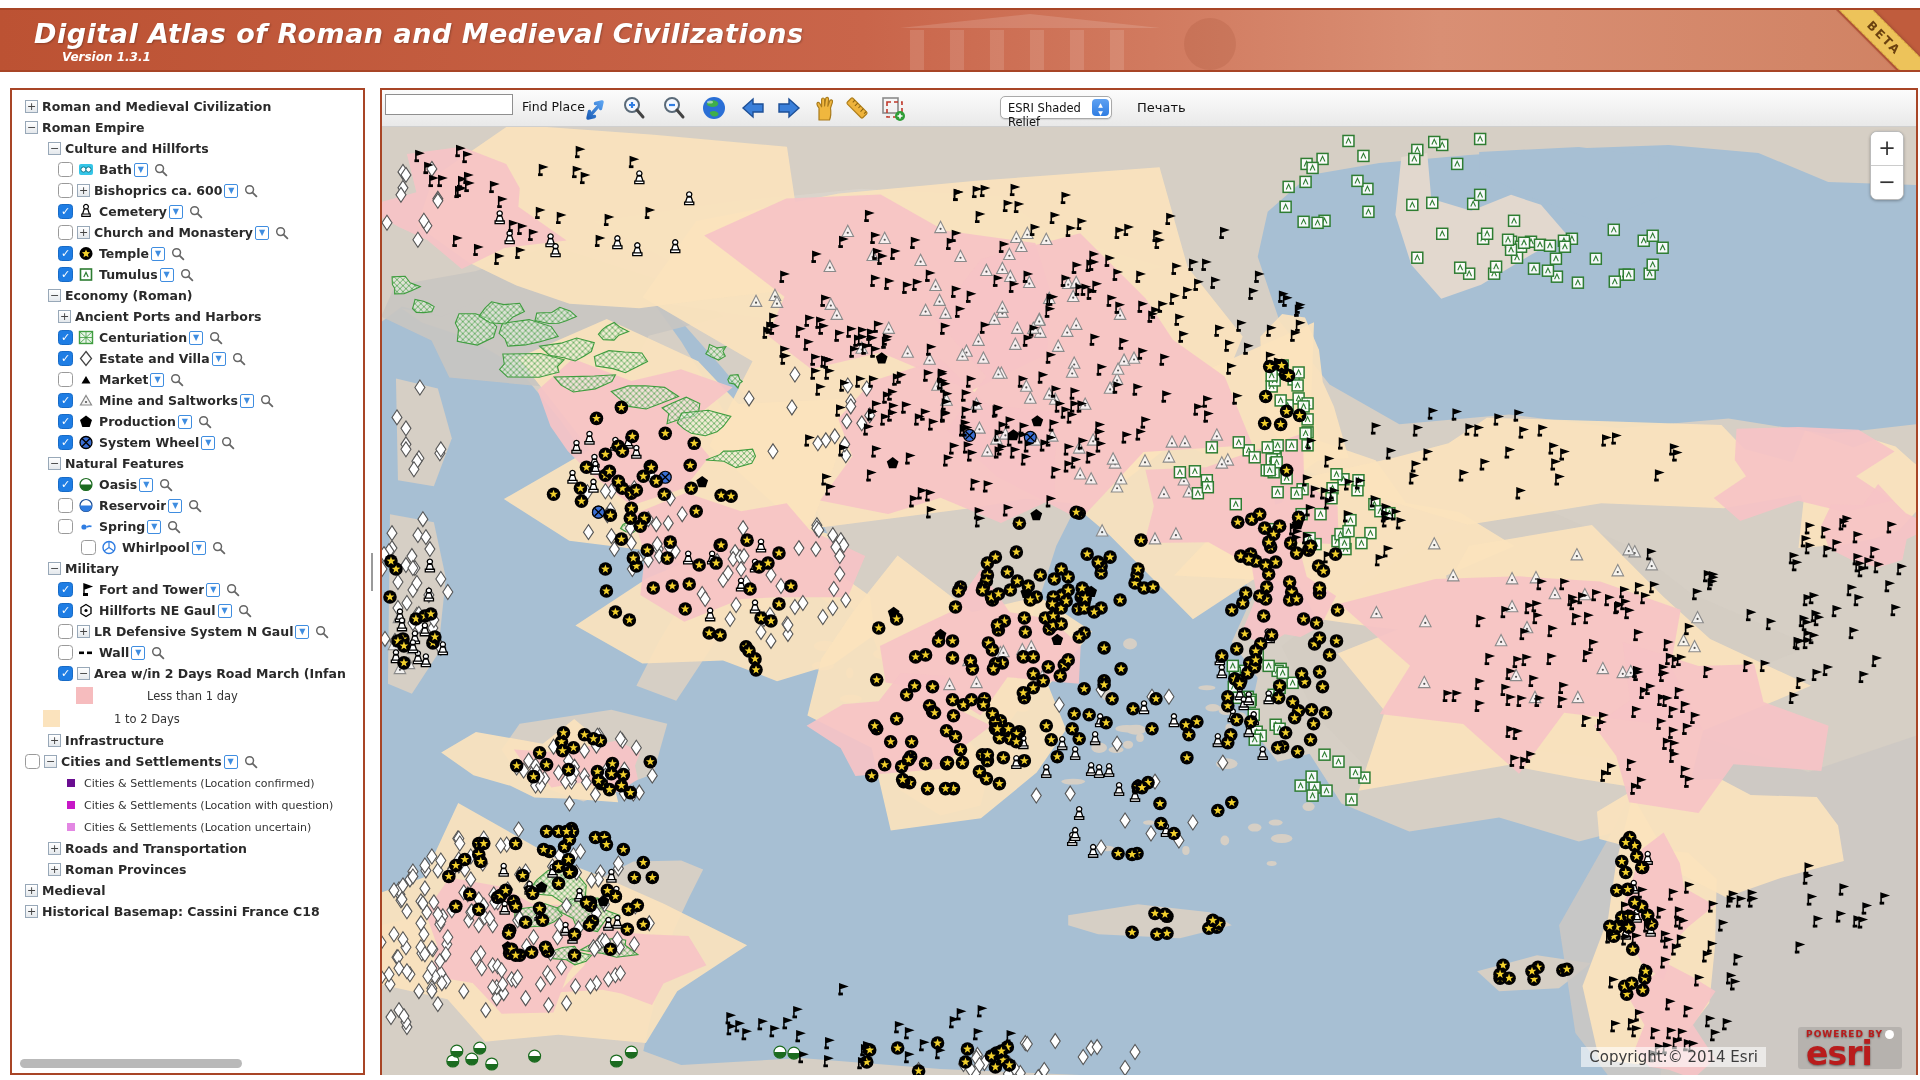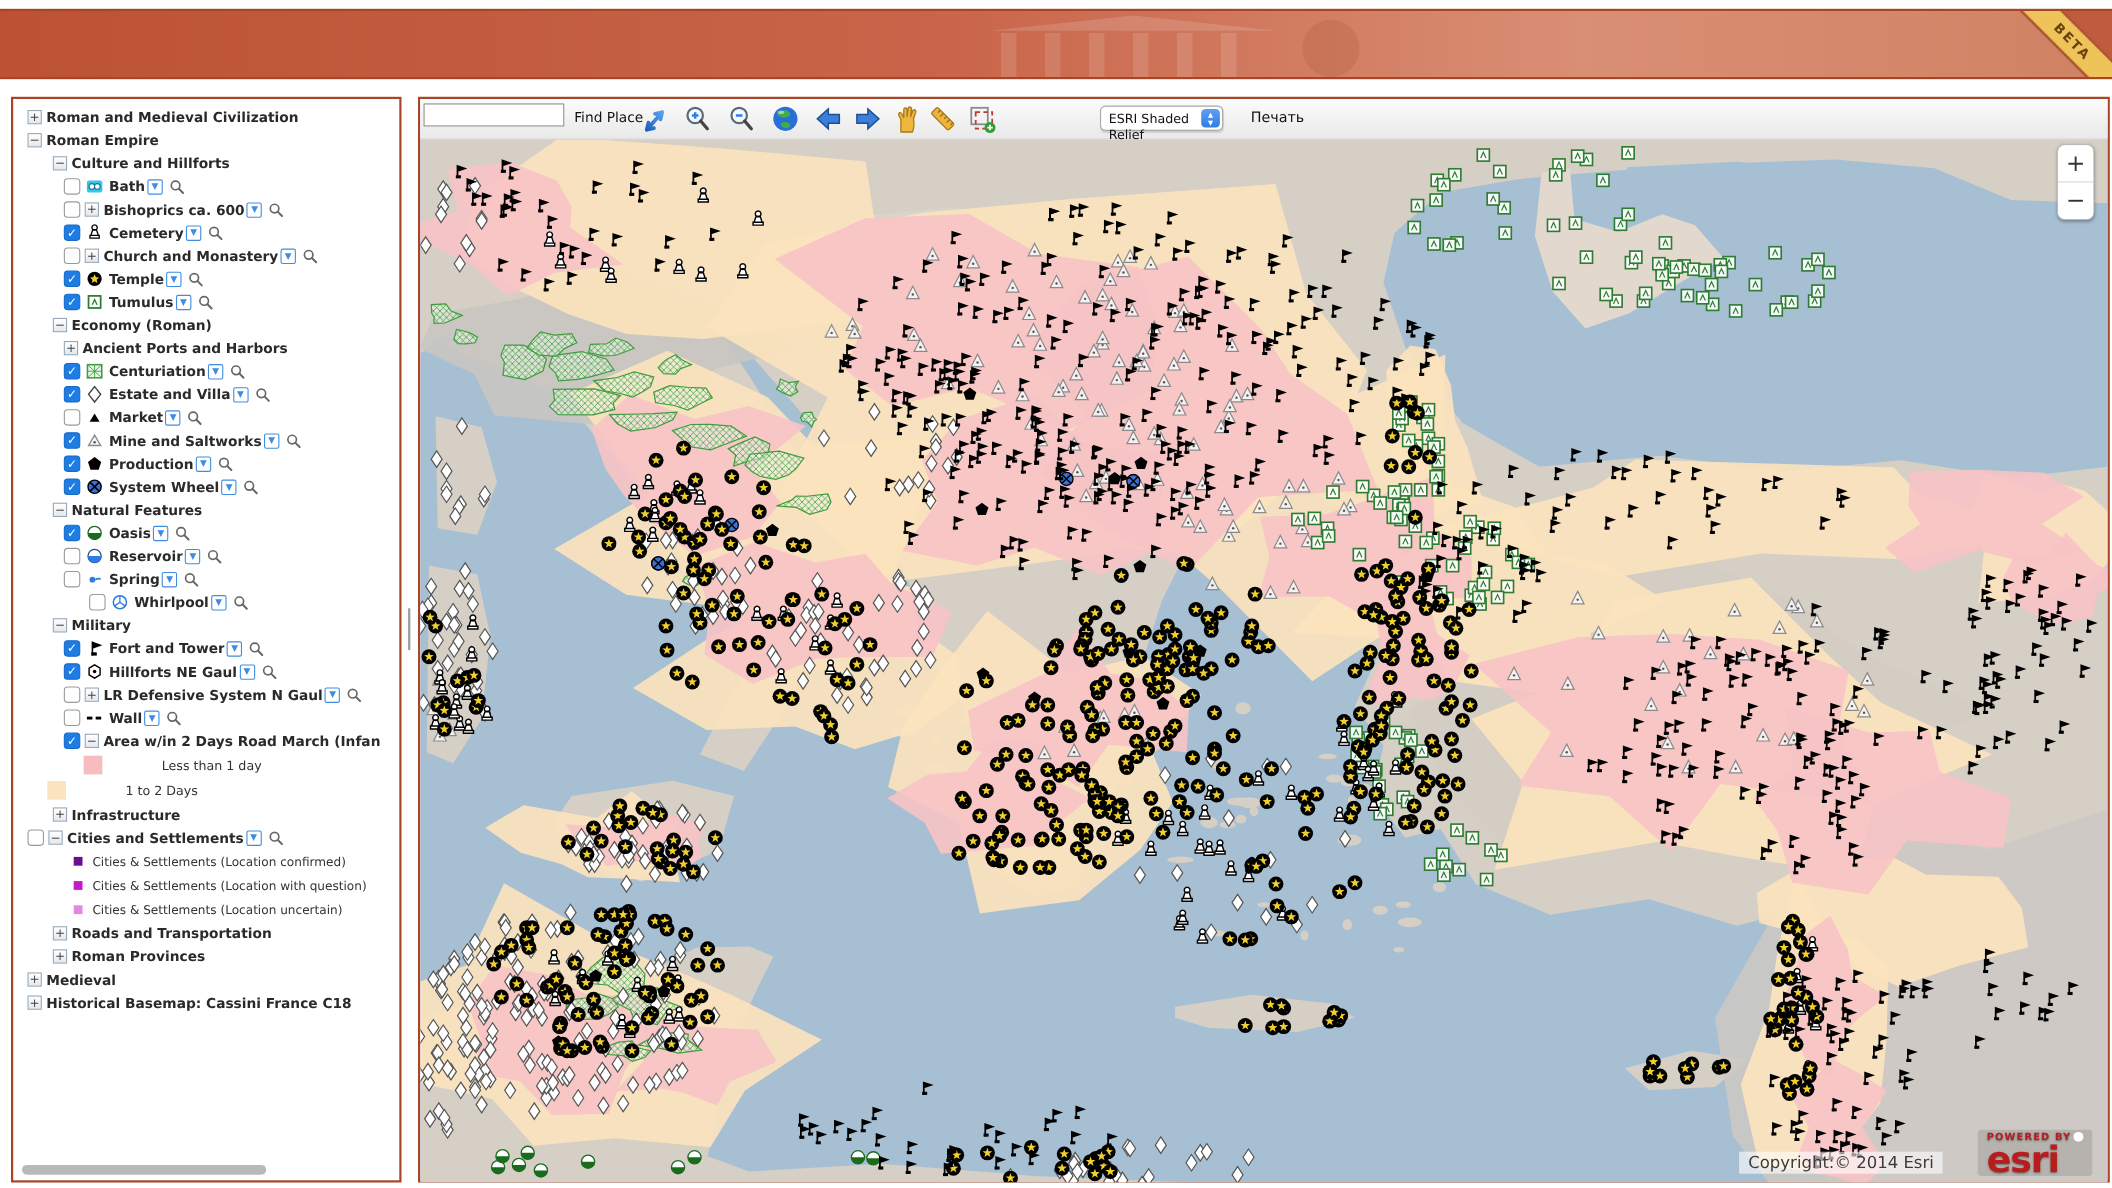--- a/index.html
+++ b/index.html
@@ -78,20 +78,22 @@
   .swatch{width:17px;height:17px;margin-right:6px;flex:0 0 auto;}
   .sqswatch{width:8px;height:8px;margin-right:9px;flex:0 0 auto;}
   .tree-label{overflow:hidden;text-overflow:clip;text-align:center;}
 </style>
 </head>
 <body>
 
 <div class="page">
 
   <header>
+    <h1 class="app-title">Digital Atlas of Roman and Medieval Civilizations</h1>
+    <div class="version">Version 1.3.1</div>
     <svg class="header-art" viewBox="0 0 420 64">
       <polygon points="40,18 170,4 300,18" fill="#ffffff" opacity=".5"></polygon>
       <rect x="50" y="20" width="14" height="44" fill="#ffffff" opacity=".45"></rect>
       <rect x="90" y="20" width="14" height="44" fill="#ffffff" opacity=".45"></rect>
       <rect x="130" y="20" width="14" height="44" fill="#ffffff" opacity=".45"></rect>
       <rect x="170" y="20" width="14" height="44" fill="#ffffff" opacity=".45"></rect>
       <rect x="210" y="20" width="14" height="44" fill="#ffffff" opacity=".45"></rect>
       <rect x="250" y="20" width="14" height="44" fill="#ffffff" opacity=".45"></rect>
       <circle cx="350" cy="34" r="26" fill="#8c3a20" opacity=".5"></circle>
     </svg>

